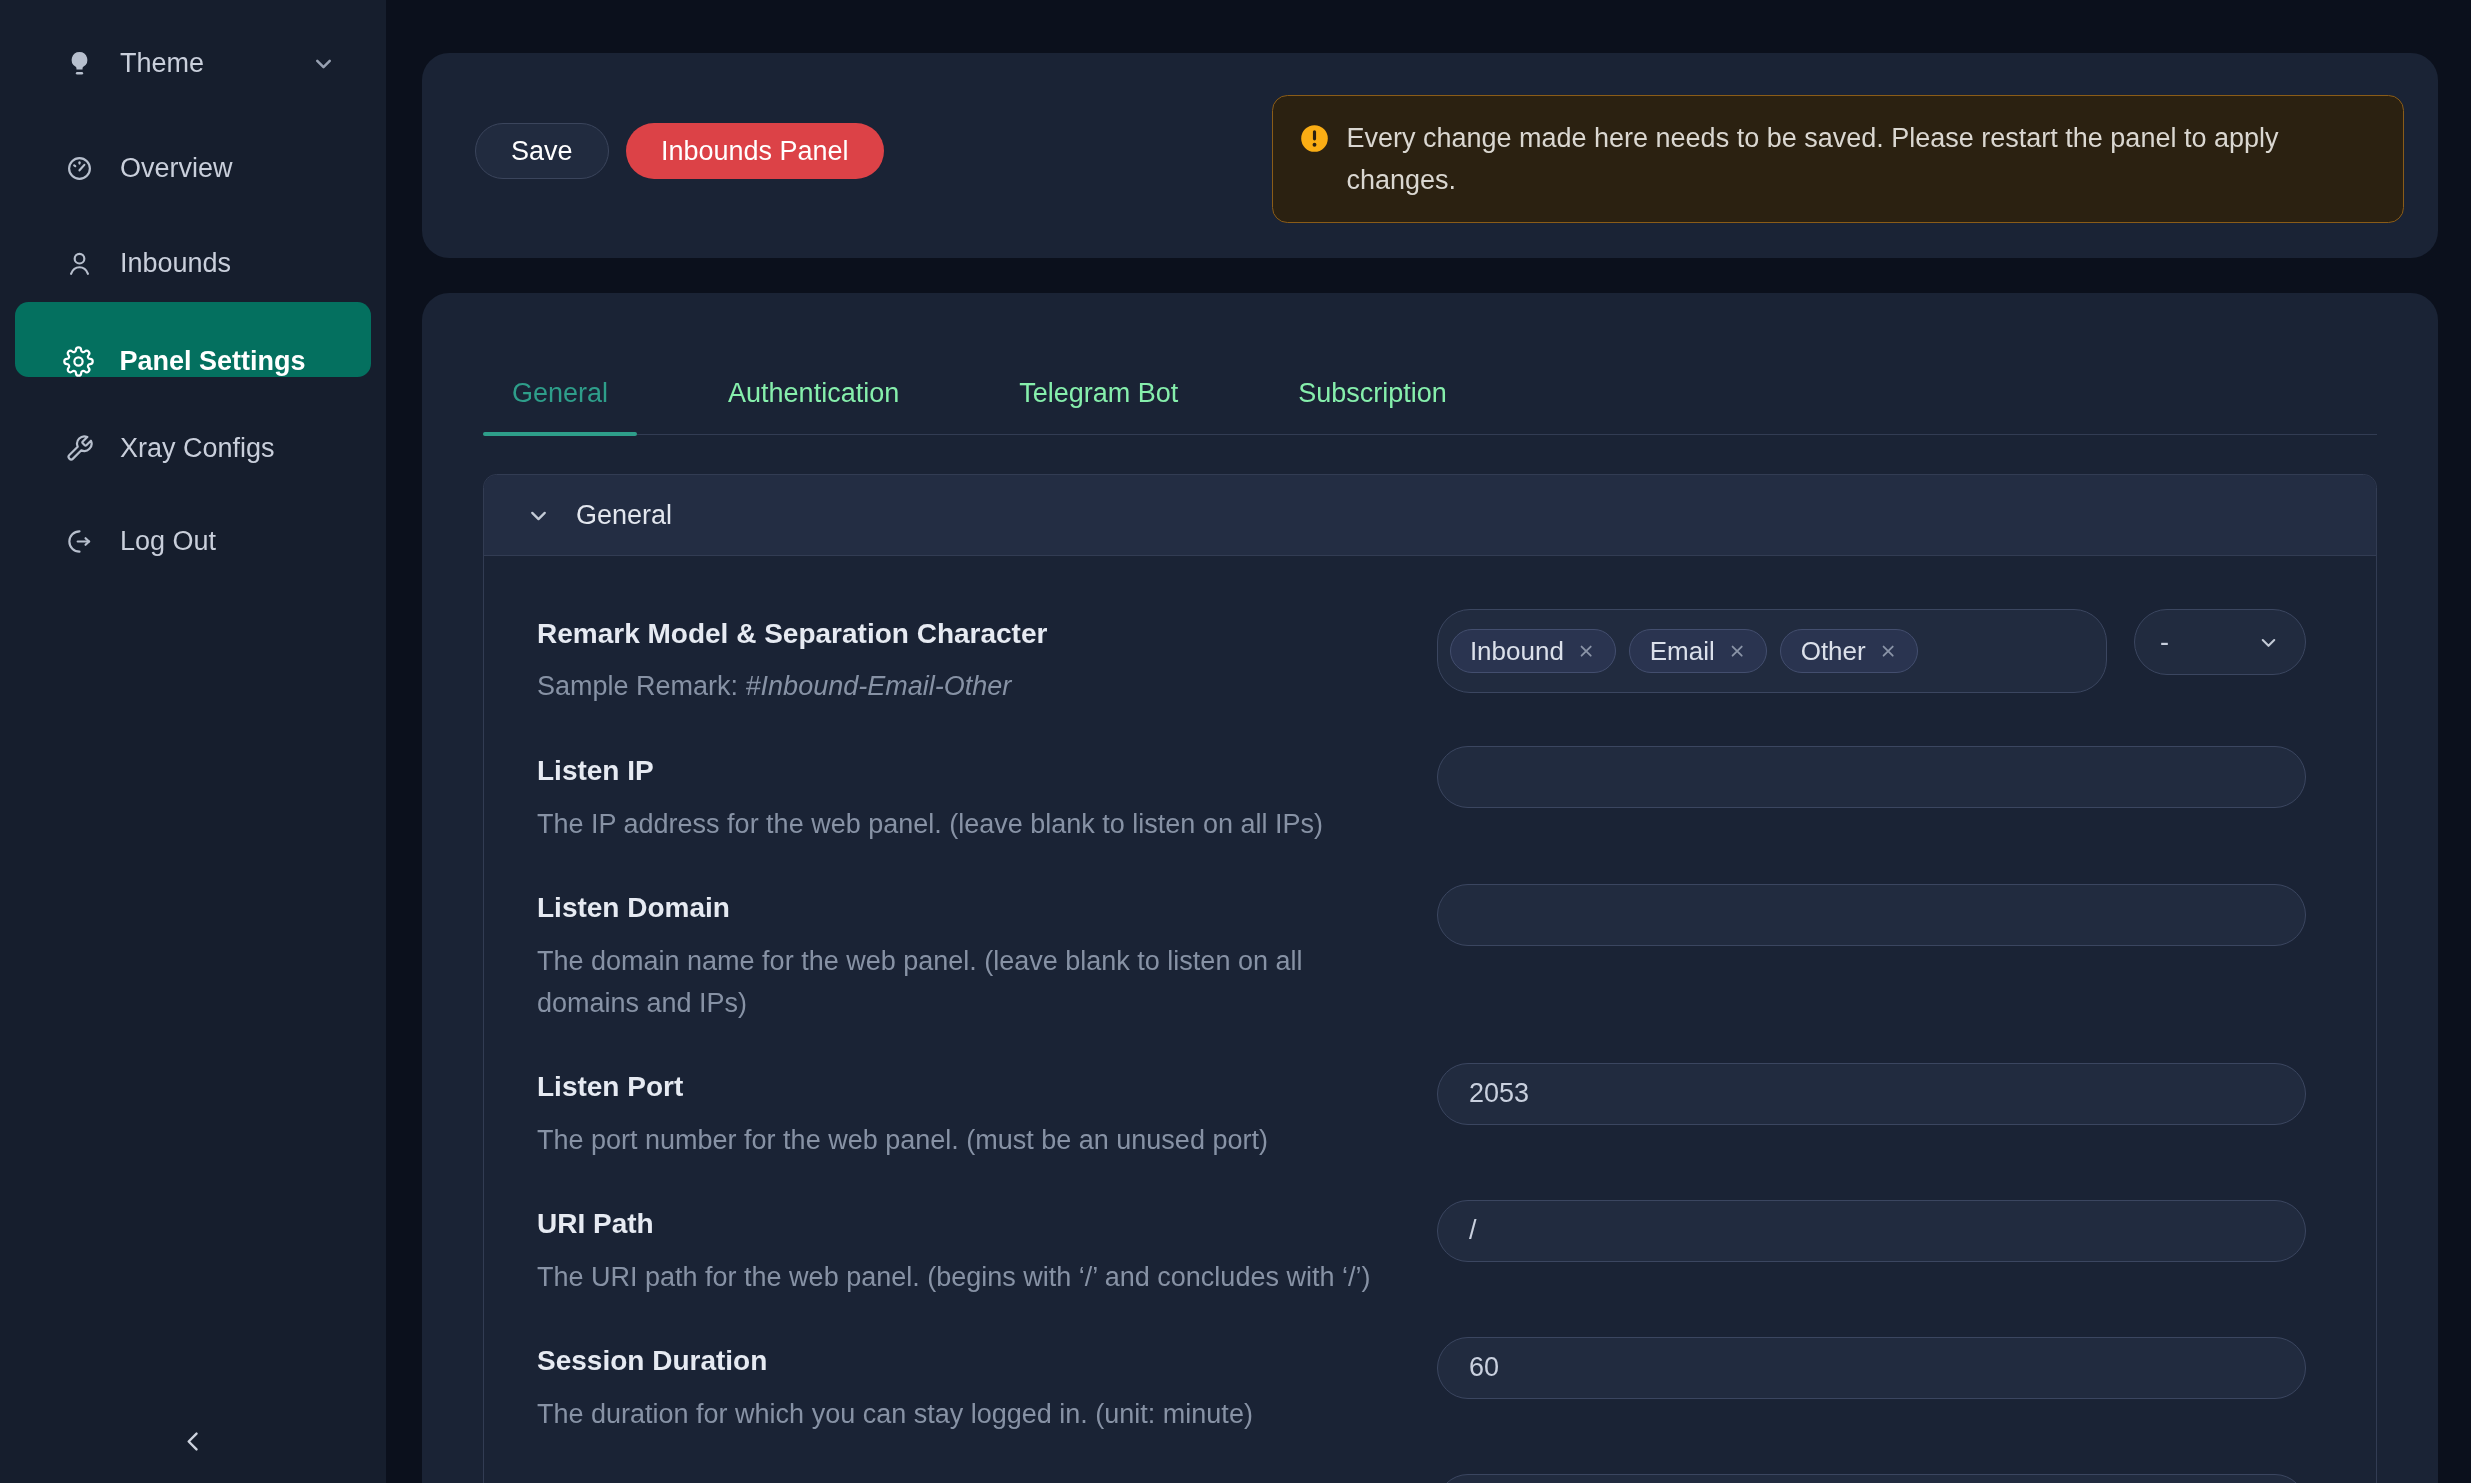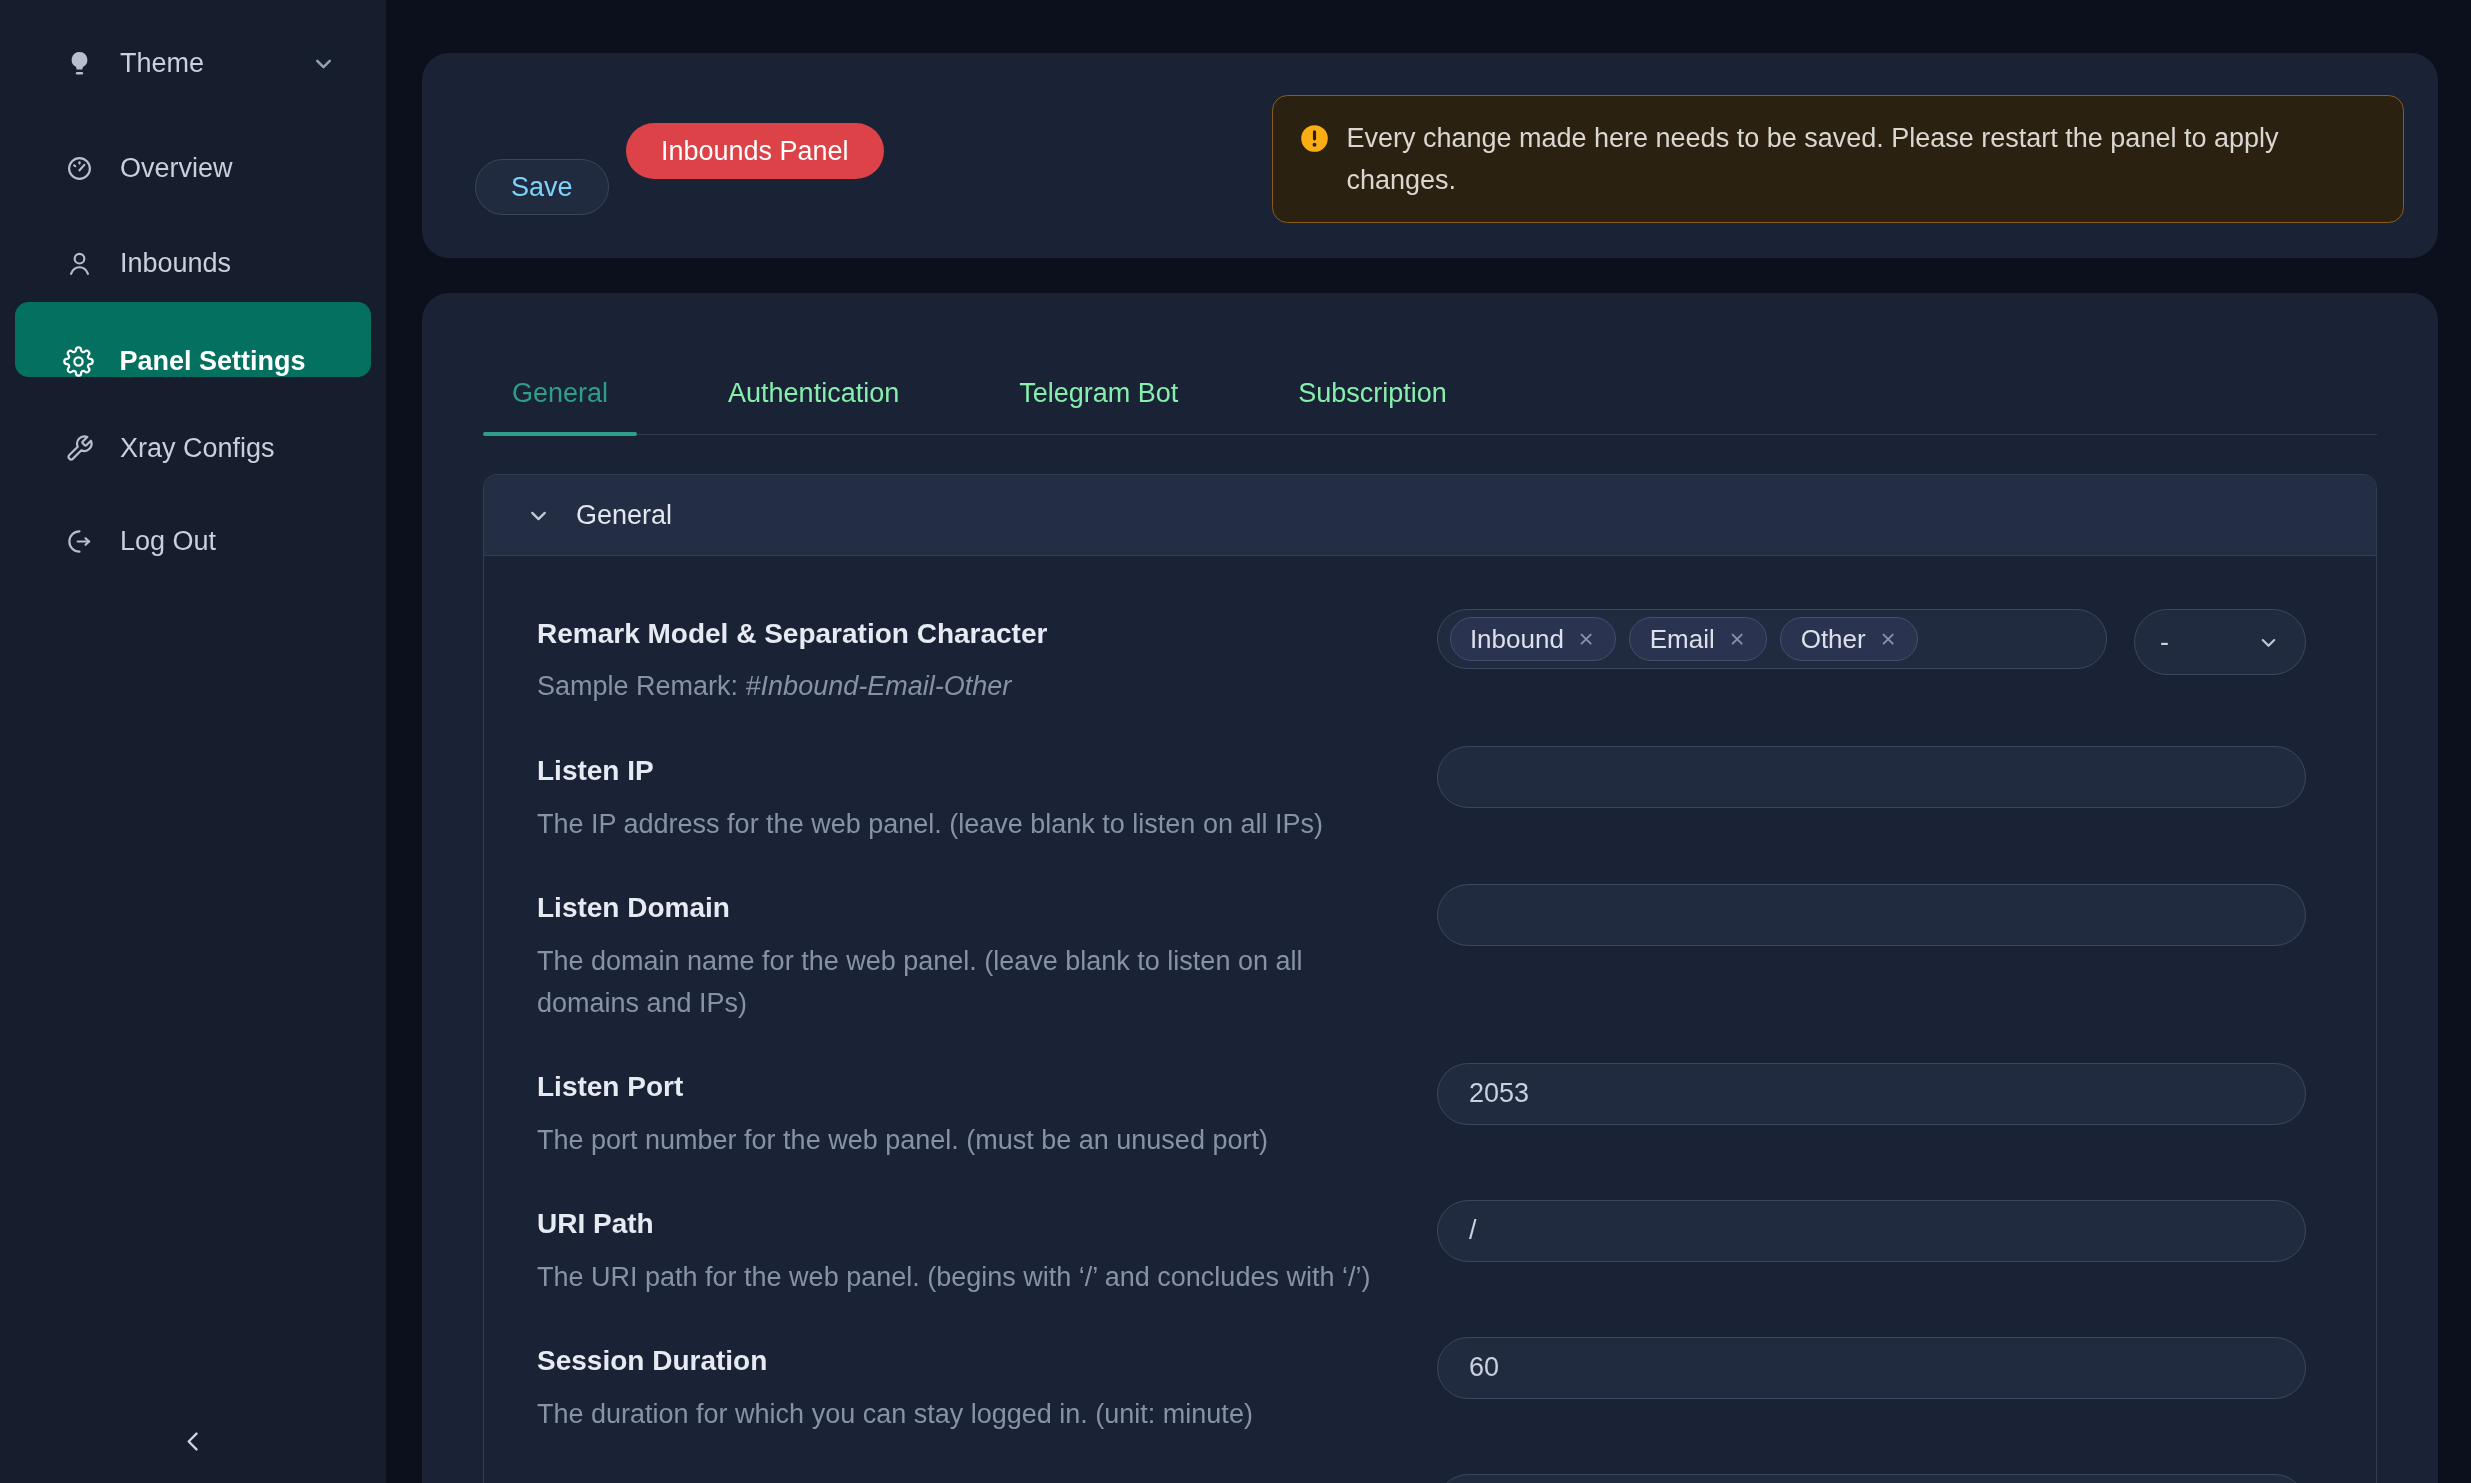--- a/index.html
+++ b/index.html
@@ -64,21 +64,21 @@
   .main{position:absolute;left:386px;top:0;right:0;bottom:0;}
   .card{background:var(--card-bg);border-radius:27px;}
   .card-top{
     position:relative;margin:53px 34px 0 36px;height:205px;
   }
   .btn-row{position:absolute;left:53px;top:70px;display:flex;gap:17.4px;}
   .btn{
     height:56px;border-radius:28px;border:none;font-size:27px;
     font-family:inherit;display:inline-flex;align-items:center;padding:0 35px;cursor:pointer;
   }
-  .btn-save{background:#212b3f;border:1.9px solid #3b455c;color:#7dd3fc;margin-top:36px;}
+  .btn-save{background:#212b3f;border:1.9px solid #3b455c;color:#ffffff;}
   .btn-restart{background:var(--danger);color:#ffffff;}
   .alert{
     position:absolute;right:34px;top:42px;width:1132px;
     background:var(--alert-bg);border:1.9px solid var(--alert-border);border-radius:15.4px;
     padding:21px 27px;display:flex;gap:17.4px;align-items:flex-start;
   }
   .alert-icon{flex:none;margin-top:6.8px;}
   .alert-text{font-size:27px;line-height:42px;color:#dad7d1;}
   .card-main{
     margin:35px 34px 0 36px;height:1448px;padding:68px 61px 0;
@@ -109,21 +109,21 @@
   .flabel{font-size:28px;font-weight:bold;color:#e6eaf2;line-height:33px;}
   .fdesc{font-size:27px;color:var(--muted);margin-top:15.4px;line-height:42px;max-width:850px;}
   .fdesc .ital{font-style:italic;}
   .fright{width:869px;flex:none;display:flex;gap:27px;}
   .pill-input{
     width:100%;height:62px;border-radius:31px;background:var(--input-bg);
     border:1.9px solid var(--input-border);color:#c9d0de;font-size:27px;
     padding:0 31px;font-family:inherit;outline:none;
   }
   .tags-box{
-    flex:1;height:60px;border-radius:33px;background:var(--input-bg);
+    flex:1;height:84px;border-radius:33px;background:var(--input-bg);
     border:1.9px solid var(--input-border);display:flex;align-items:center;
     padding:0 11.6px;gap:13.5px;cursor:text;
   }
   .tag{
     height:44px;border-radius:22px;background:var(--tag-bg);border:1.9px solid var(--tag-border);
     display:inline-flex;align-items:center;gap:13.5px;padding:0 19.3px;
     color:#dbe0ea;font-size:26px;white-space:nowrap;
   }
   .tag .x{display:inline-flex;color:#8a94a7;cursor:pointer;}
   .sep-select{

